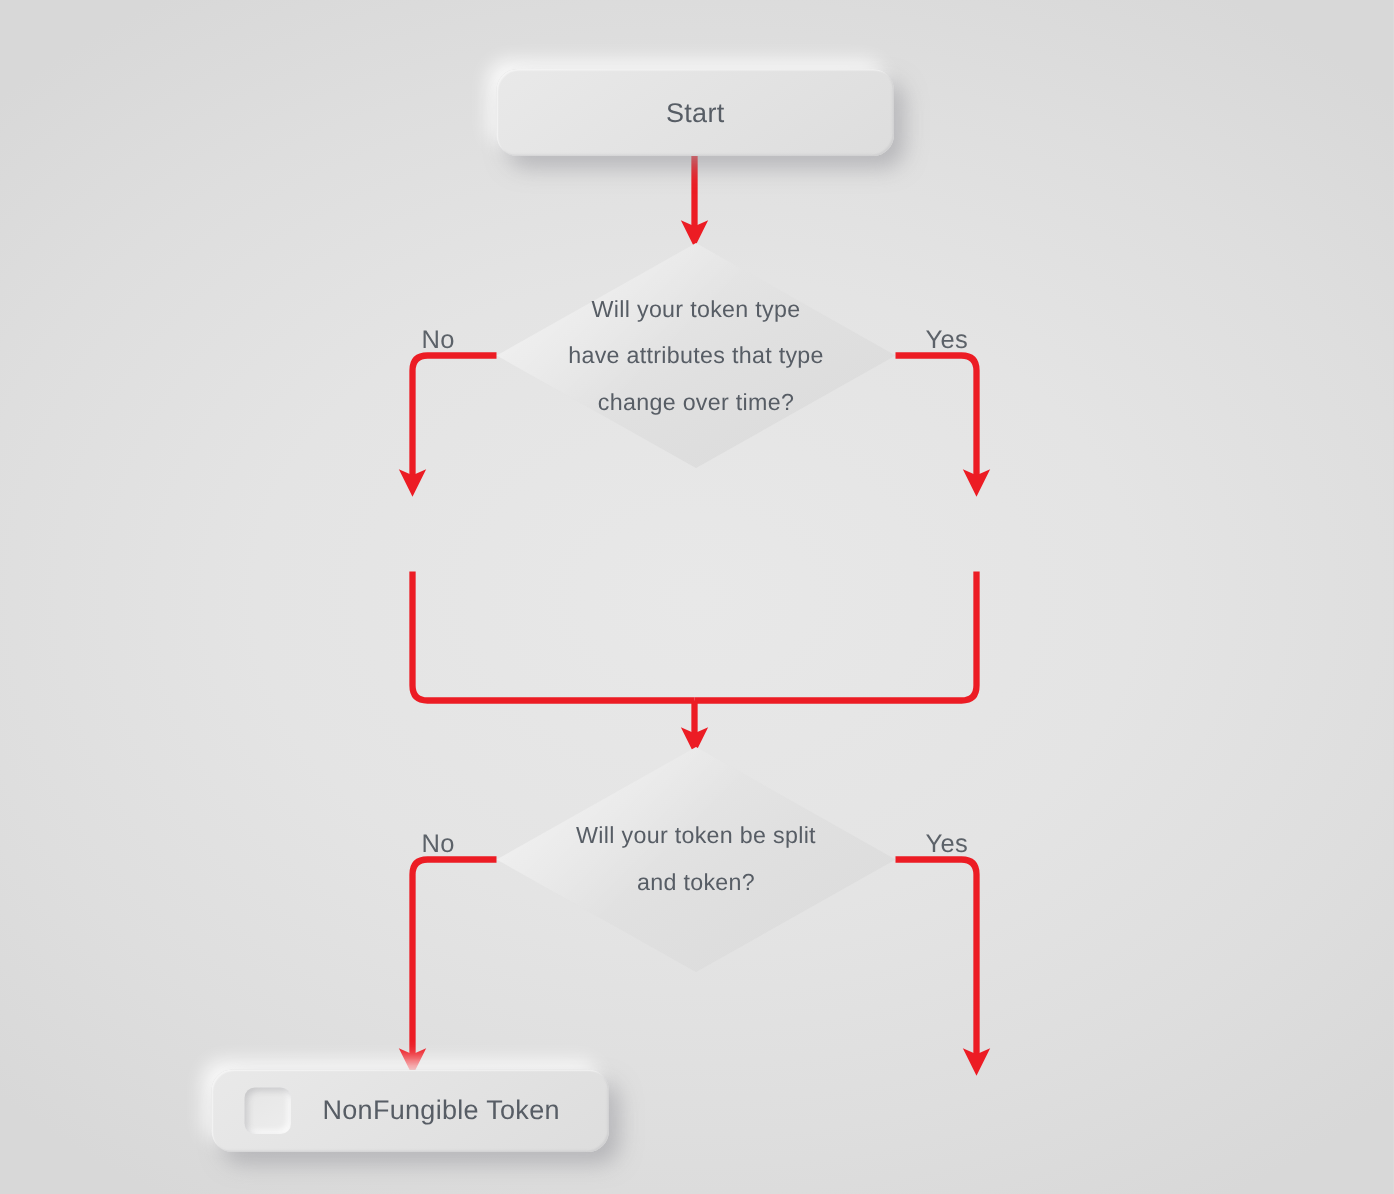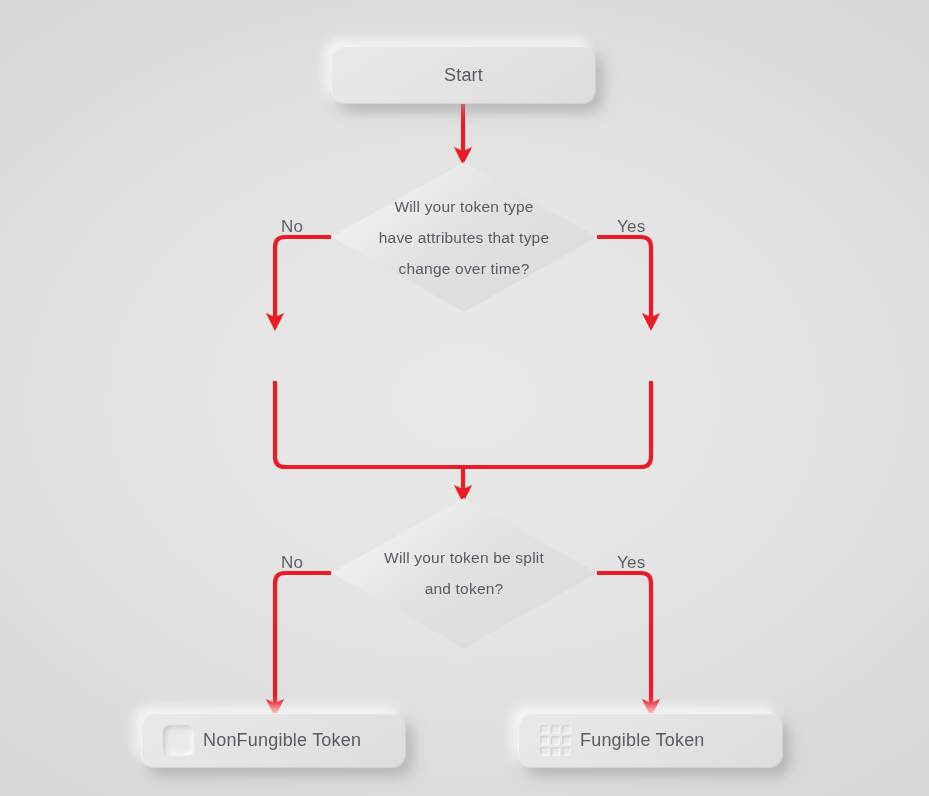--- a/index.html
+++ b/index.html
@@ -45,21 +45,21 @@
     align-items: center;
     justify-content: center;
     color: #575d65;
     font-size: 18px;
     letter-spacing: 0.2px;
     box-sizing: border-box;
   }
   .nbox.with-icon {
     justify-content: flex-start;
     padding-left: 22px;
-    gap: 9px;
+    gap: 21px;
   }
 
   
   .diamond-wrap {
     position: absolute;
   }
   .diamond-shape {
     position: absolute;
     left: 0; top: 0;
     width: 100%;
@@ -190,28 +190,14 @@
     </div>
   </div>
   <div class="edge-label" style="left:281px; top:553px;"><span>No</span></div>
   <div class="edge-label" style="left:617px; top:553px;"><span>Yes</span></div>
 
   <div class="nbox with-icon" style="left:141px; top:713px; width:265px; height:55px;">
     <span class="icon-single"></span>
     <span>NonFungible Token</span>
   </div>
 
-  <div class="nbox with-icon" style="left:518px; top:713px; width:265px; height:55px;">
-    <span class="icon-grid">
-      <i></i>
-        <i></i>
-        <i></i>
-        <i></i>
-        <i></i>
-        <i></i>
-        <i></i>
-        <i></i>
-        <i></i>
-    </span>
-    <span>Fungible Token</span>
-  </div>
 
 </div>
 
 </body></html>

